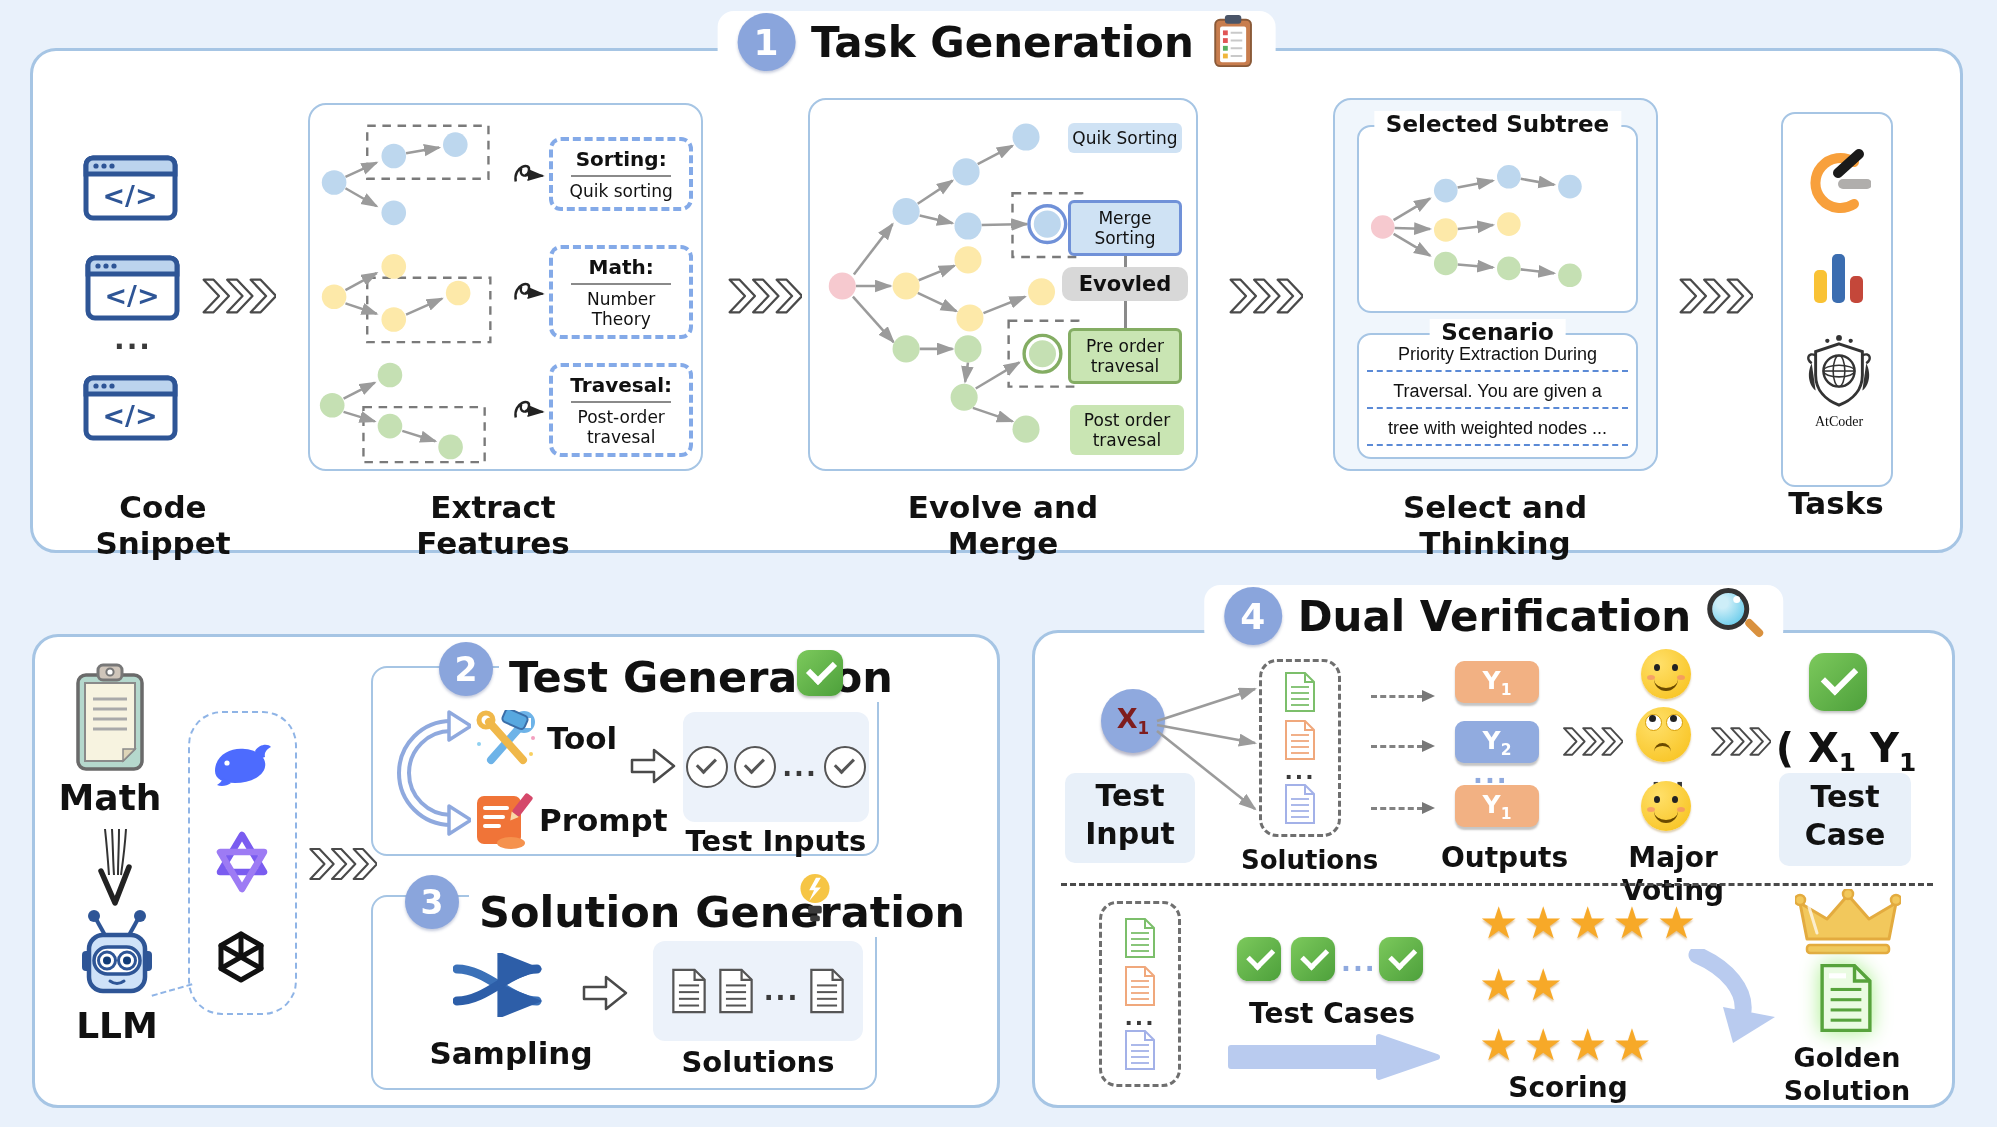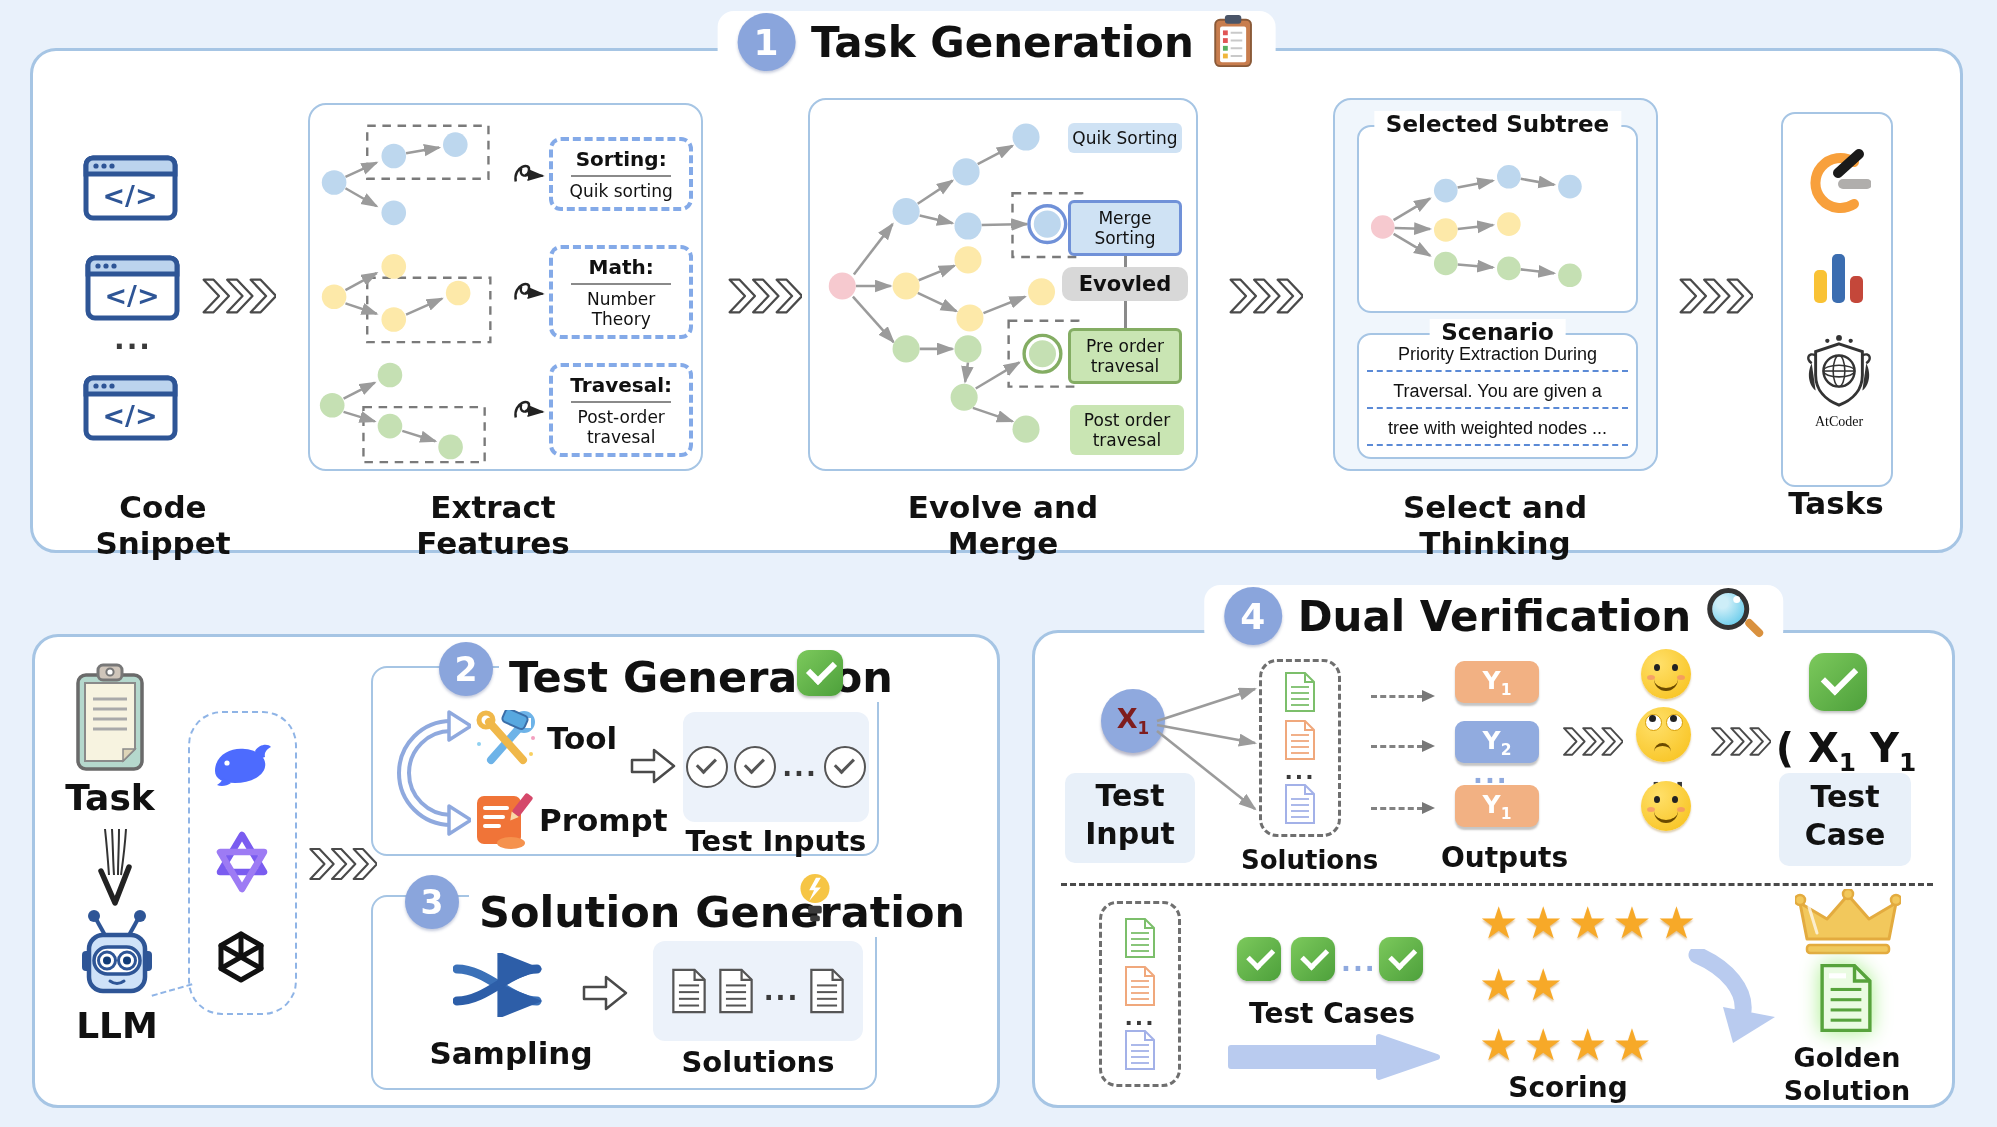--- a/index.html
+++ b/index.html
@@ -364,21 +364,21 @@
       <path d="M65,86 l-12,12 v-12 z" fill="#ded5b8" stroke="#8a8a8a" stroke-width="1.5"></path>
       <g stroke="#a9a9a9" stroke-width="3">
           <line x1="23" y1="36" x2="57" y2="36"></line>
           <line x1="23" y1="46" x2="57" y2="46"></line>
           <line x1="23" y1="56" x2="57" y2="56"></line>
           <line x1="23" y1="66" x2="57" y2="66"></line>
         </g>
       <rect x="28" y="2" width="24" height="15" rx="5" fill="#cfc5ba" stroke="#777" stroke-width="3"></rect>
       <circle cx="40" cy="9" r="3.6" fill="#fff" stroke="#777" stroke-width="2"></circle>
     </svg>
-    <div class="abs" style="left:8px;top:140px;width:134px;text-align:center;font-size:36px;font-weight:700;">Task</div>
+    <div class="abs" style="left:8px;top:140px;width:134px;text-align:center;font-size:36px;font-weight:700;">Math</div>
 
     <svg class="abs" style="left:60px;top:190px;" width="40" height="82" viewBox="0 0 40 82">
       <g stroke="#333" stroke-width="2" fill="none">
         <path d="M10,2 C12,20 13,34 14,48"></path>
           <path d="M17,2 C18,20 18,34 19,48"></path>
           <path d="M24,2 C24,20 23,34 23,48"></path>
           <path d="M31,2 C30,18 28,34 26,48"></path>
       </g>
       <path d="M6,44 L20,76 L34,40" stroke="#222" stroke-width="5.5" fill="none" stroke-linejoin="round" stroke-linecap="round"></path>
     </svg>
@@ -647,20 +647,21 @@
       <span class="frown"></span>
     </div>
     <div class="abs dots" style="left:616px;top:130px;font-size:26px;">...</div>
     <div class="smiley" style="left:606px;top:148px;width:50px;height:50px;">
       <span class="e" style="left:13px;"></span>
         <span class="e" style="left:31px;"></span>
       <span class="cheek" style="left:6px;"></span>
         <span class="cheek" style="left:36px;"></span>
       <span class="m"></span>
     </div>
+    <div class="abs" style="left:548px;top:208px;width:180px;text-align:center;font-size:28px;font-weight:700;">Major Voting</div>
 
     <svg class="abs" style="left:674px;top:92px;" width="62" height="33" viewBox="0 0 84 44">
       <g fill="#fff" stroke="#4a4a4a" stroke-width="2.5" stroke-linejoin="round">
         <path d="M4,4 L15,4 L32,22 L15,40 L4,40 L21,22 Z"></path>
         <path d="M30,4 L41,4 L58,22 L41,40 L30,40 L47,22 Z"></path>
         <path d="M56,4 L67,4 L84,22 L67,40 L56,40 L73,22 Z"></path>
       </g>
     </svg>
 
     <div class="gcheck" style="left:774px;top:20px;width:58px;height:58px;"></div>

